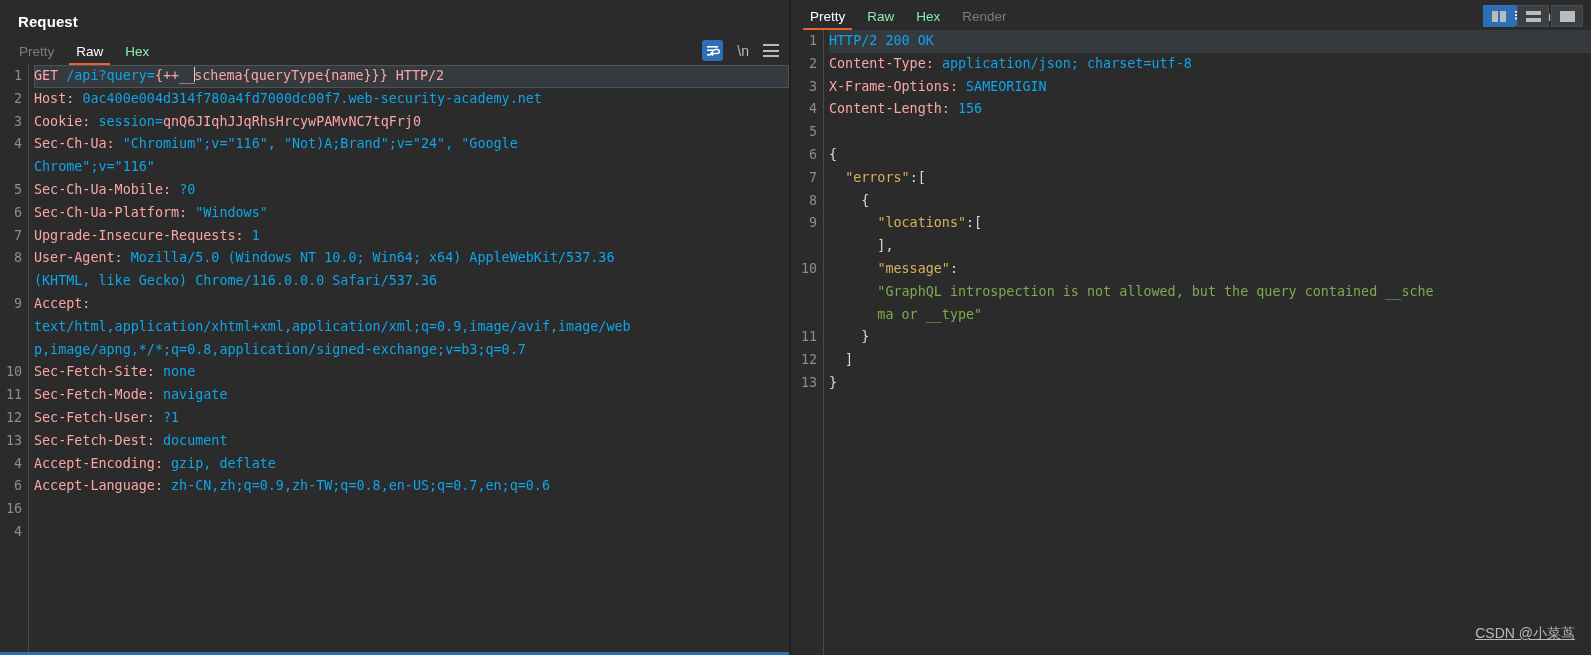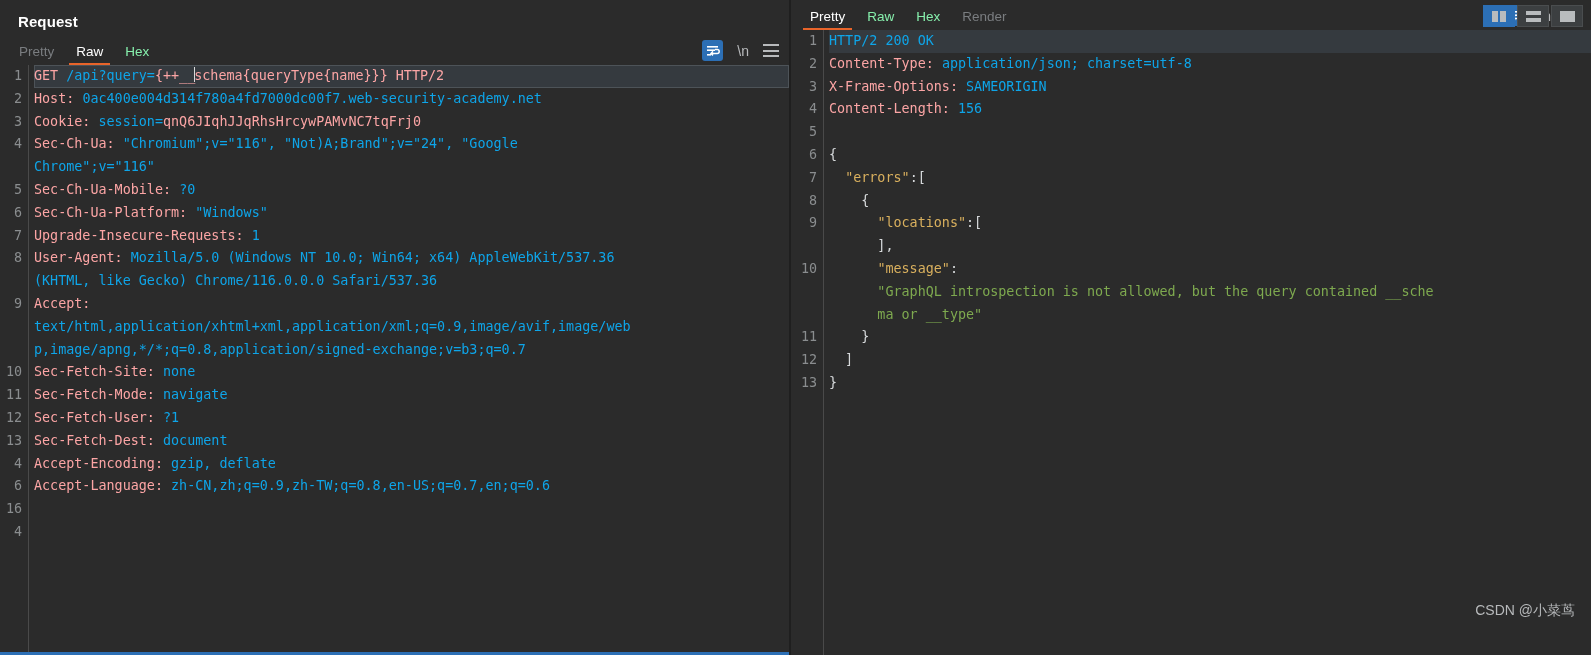--- a/index.html
+++ b/index.html
@@ -194,25 +194,26 @@
     left: 0;
     right: 0;
     bottom: 0;
     height: 3px;
     background: #2c6fb5;
   }
 
   .watermark {
     position: absolute;
     right: 16px;
-    bottom: 35px;
+    bottom: 12px;
     font-size: 14px;
     color: #b7b9bb;
     font-family: "Liberation Sans", sans-serif;
     z-index: 30;
+    text-decoration: underline;
   }
 </style>
 </head>
 <body>
 
 <div class="app">
 
   <div class="layout-switch">
     <div class="layout-btn active">
       <span class="lb-ico ico-split">

